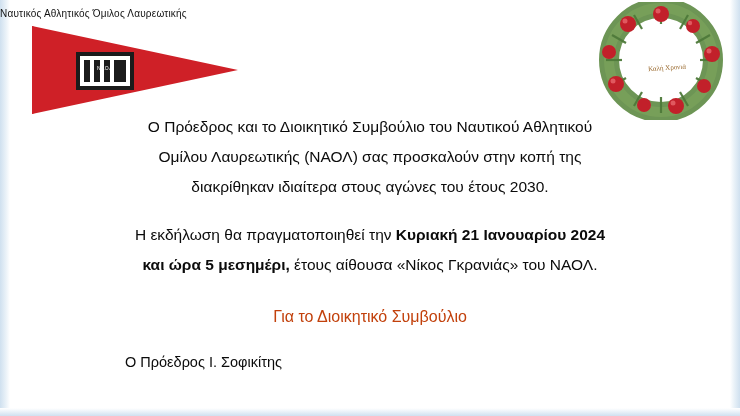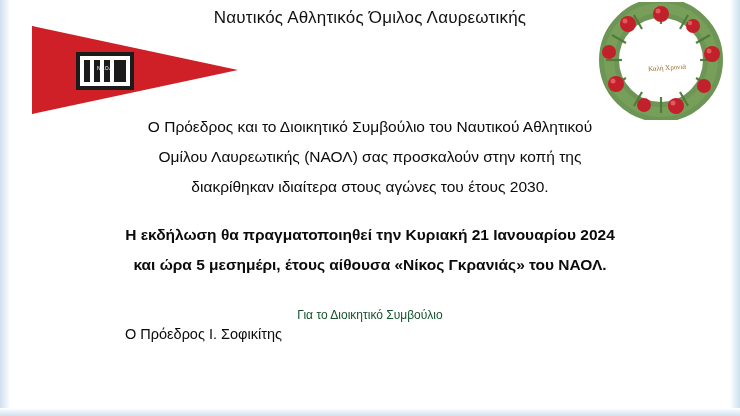--- a/index.html
+++ b/index.html
@@ -40,22 +40,22 @@
     width: 740px;
     height: 8px;
     background: linear-gradient(0deg, #cfe0ef 0%, #f2f7fb 70%, #ffffff 100%);
   }
 
   .header-title {
     position: absolute;
     top: 8px;
     left: 0;
     width: 740px;
-    text-align: center;
-    font-size: 17px;
+    text-align: left;
+    font-size: 10px;
     color: #111111;
     letter-spacing: 0.2px;
     white-space: nowrap;
   }
 
   
   .logo {
     position: absolute;
     left: 28px;
     top: 22px;
@@ -107,36 +107,36 @@
     line-height: 30px;
     color: #0b0b0b;
   }
   .para2 {
     margin-top: 18px;
     font-size: 15.5px;
     line-height: 30px;
     color: #0b0b0b;
     font-weight: bold;
   }
-  .para2 .reg { font-weight: bold; }
+  .para2 .reg { font-weight: normal; }
   .para2 .strong { font-weight: bold; text-align: right; }
 
   .sign-block {
     position: absolute;
     left: 70px;
     top: 308px;
     width: 600px;
     text-align: center;
   }
   .sign-title {
-    font-size: 12px;
-    color: #14532d;
+    font-size: 16px;
+    color: #c2410c;
   }
   .sign-row {
-    margin-top: 4px;
+    margin-top: 28px;
     display: flex;
     justify-content: space-between;
     padding: 0 55px;
     font-size: 14.5px;
     color: #0b0b0b;
   }
 </style>
 </head>
 <body>
 

